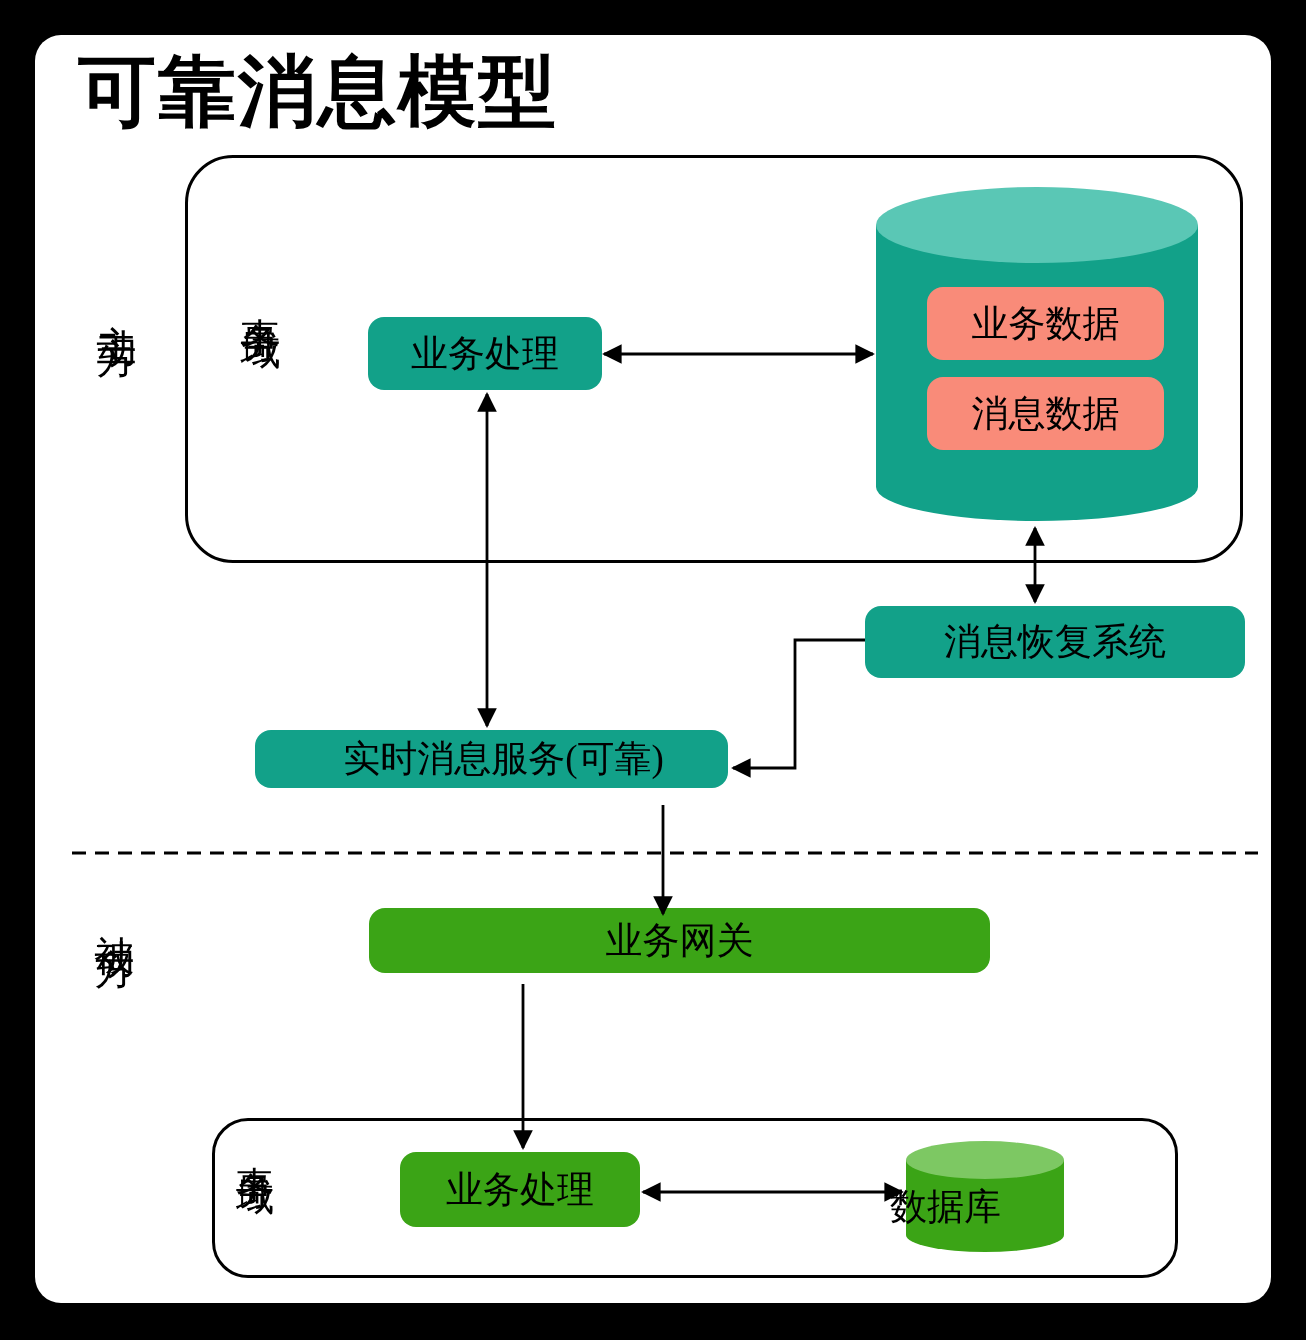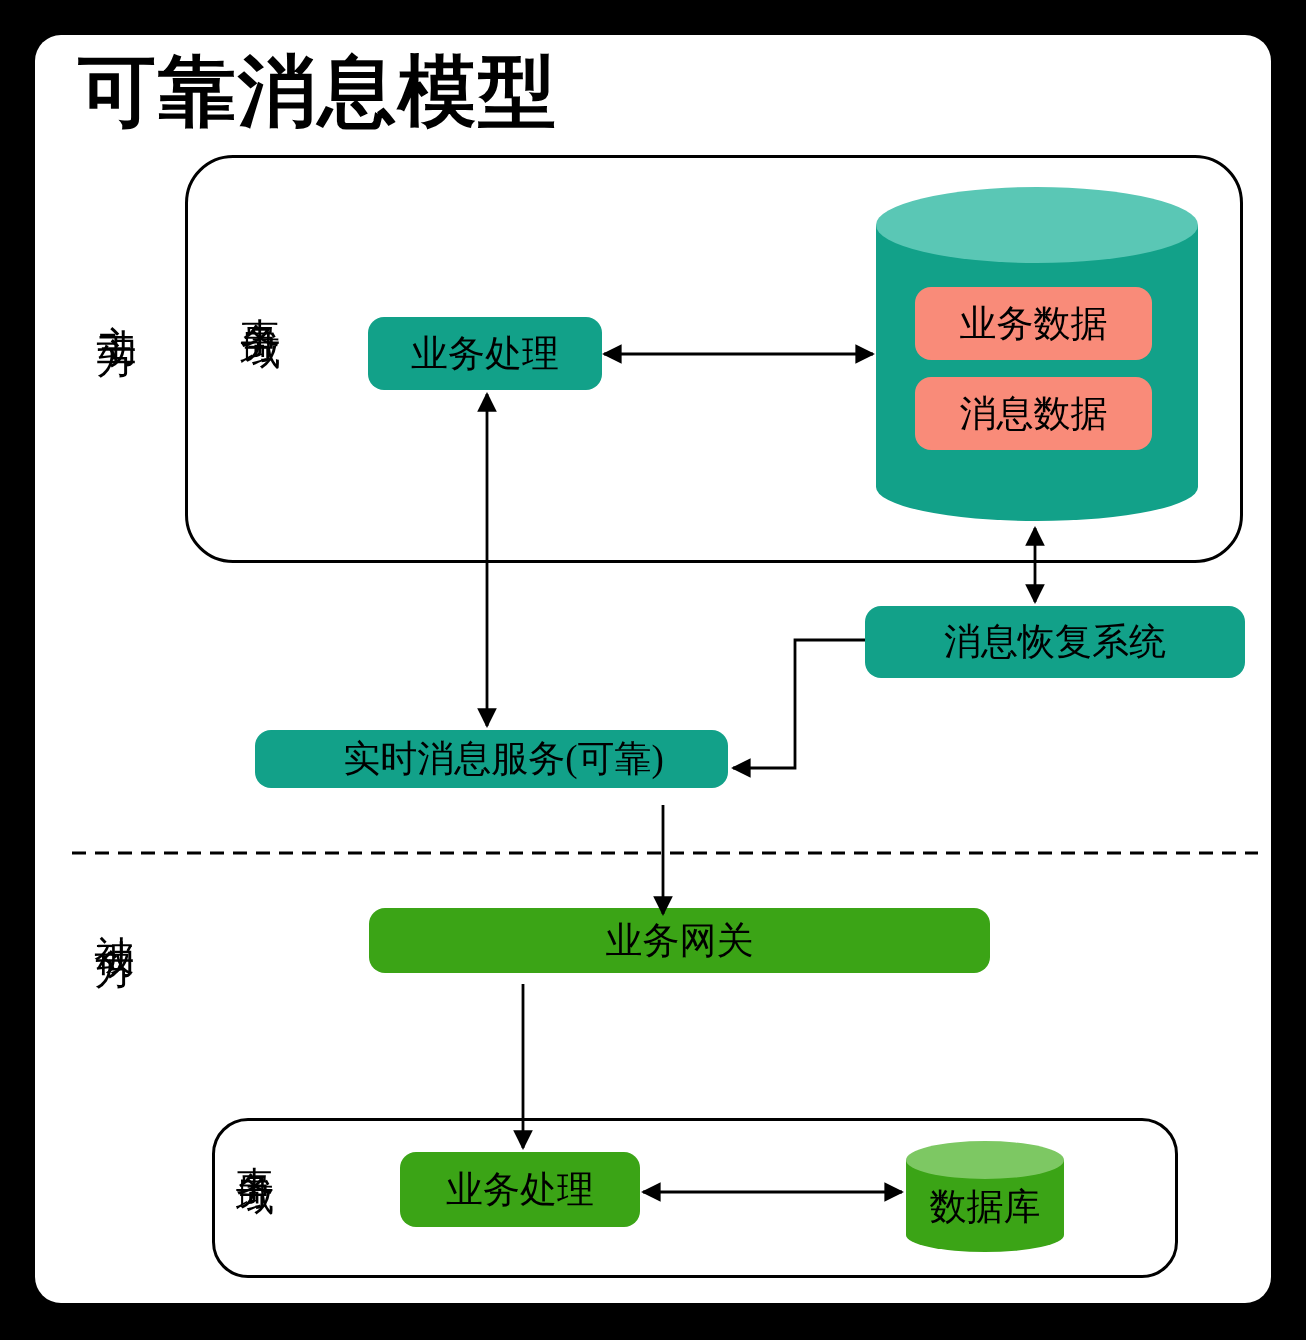--- a/index.html
+++ b/index.html
@@ -17,29 +17,29 @@
          font-family:"Liberation Sans","DejaVu Sans",sans-serif;letter-spacing:2px;text-align:right;}
   .domain-box{border:3px solid var(--ink);background:transparent;}
   .domain-top{left:185px;top:155px;width:1058px;height:408px;border-radius:48px;}
   .domain-bottom{left:212px;top:1118px;width:966px;height:160px;border-radius:36px;}
   .vlabel{writing-mode:vertical-lr;text-orientation:upright;
           font-size:40px;color:var(--ink);letter-spacing:0.15em;line-height:1;}
   .node{display:flex;align-items:center;justify-content:center;
         font-size:37px;color:var(--ink);border-radius:16px;text-align:center;}
   .teal{background:var(--teal);}
   .green{background:var(--green);}
-  .pink{background:var(--pink);}
+  .pink{background:var(--pink);margin-left:12px;}
   .bp-top{left:368px;top:317px;width:234px;height:73px;}
   .data1{left:915px;top:287px;width:237px;height:73px;}
   .data2{left:915px;top:377px;width:237px;height:73px;}
   .recovery{left:865px;top:606px;width:380px;height:72px;}
   .realtime{left:255px;top:730px;width:473px;height:58px;padding-left:24px;}
   .gateway{left:369px;top:908px;width:621px;height:65px;}
   .bp-bottom{left:400px;top:1152px;width:240px;height:75px;}
-  .db-label{left:890px;top:1182px;width:190px;text-align:center;font-size:37px;color:var(--ink);}
+  .db-label{left:890px;top:1182px;width:190px;font-size:37px;color:var(--ink);}
   .lbl-active{left:96px;top:292px;}
   .lbl-domain-top{left:240px;top:286px;}
   .lbl-passive{left:94px;top:903px;}
   .lbl-domain-bottom{left:236px;top:1136px;font-size:38px;}
   svg{display:block;}
   .overlay{left:0;top:0;pointer-events:none;}
 </style>
 </head>
 <body>
 

